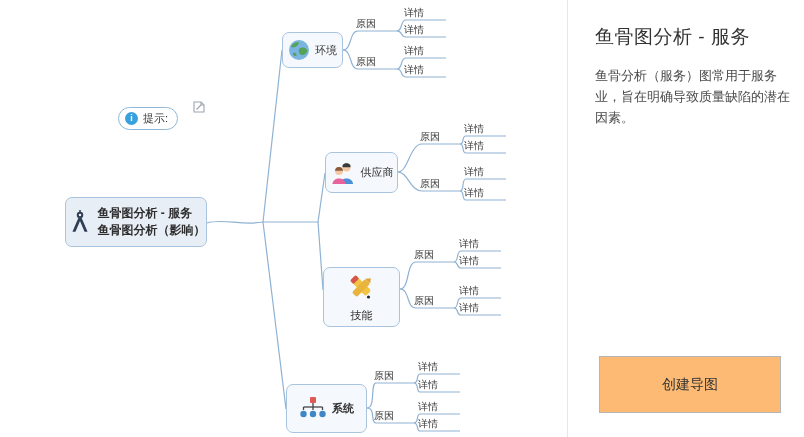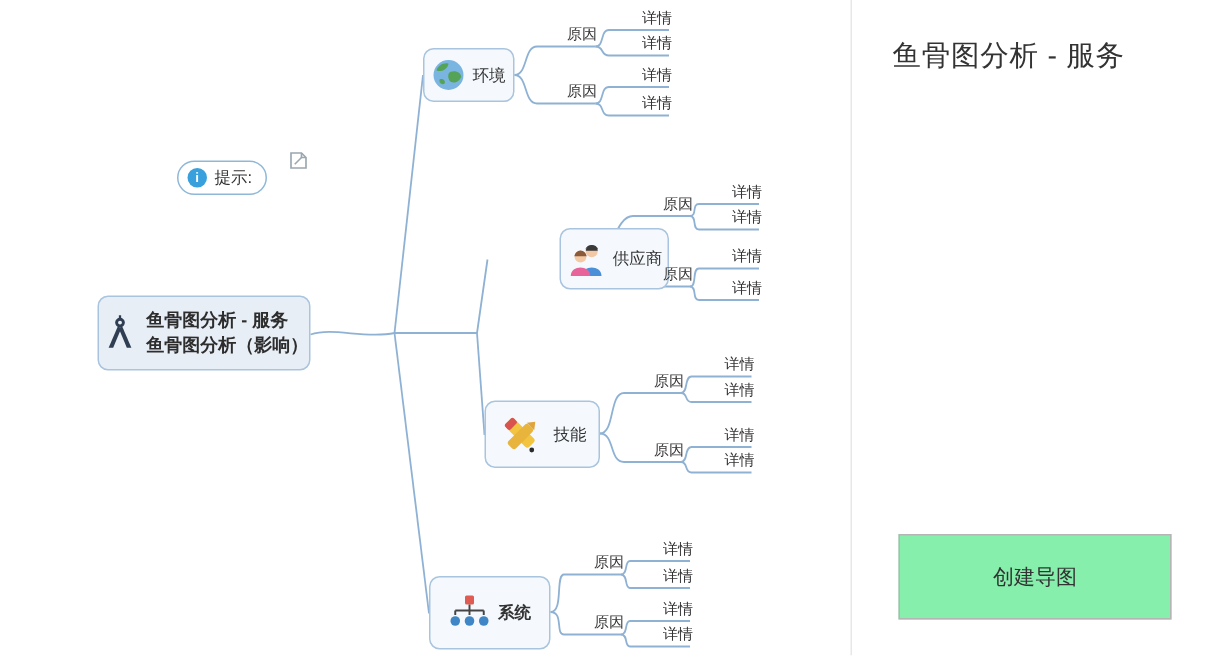--- a/index.html
+++ b/index.html
@@ -19,31 +19,31 @@
   .branch-label { font-size:11px; white-space:nowrap; }
 
   .tip-node { position:absolute; display:flex; align-items:center; gap:5px;
               background:#fff; border:1px solid #8fb8d8; border-radius:12px;
               padding:0 9px 0 6px; height:23px; font-size:11px; color:#333; }
   .info-badge { width:13px; height:13px; border-radius:50%; background:#38a1dd; color:#fff;
                 font-size:9px; font-weight:bold; display:flex; align-items:center;
                 justify-content:center; line-height:1; }
 
   .ulabel { position:absolute; height:14px; line-height:14px; font-size:10px; color:#333;
-            text-align:right; white-space:nowrap; }
+            text-align:left; white-space:nowrap; }
 
   .icon-box { display:flex; align-items:center; justify-content:center; }
 
   
   .side-panel { position:absolute; left:567px; top:0; width:237px; height:437px;
                 background:#fff; border-left:1px solid #e7e7e7; padding:24px 16px 0 27px; }
   .panel-title { font-size:19px; color:#333; font-weight:500; letter-spacing:0.5px; }
   .panel-desc { margin-top:15px; font-size:13px; line-height:1.62; color:#4a4a4a; width:198px; }
   .create-btn { position:absolute; left:31px; top:356px; width:182px; height:57px;
-                background:#86efac; border:1px solid #b5b5b5; color:#333; font-size:14px;
+                background:#fdba74; border:1px solid #b5b5b5; color:#333; font-size:14px;
                 font-family:inherit; cursor:pointer; }
 </style>
 </head>
 <body>
 
 <div class="stage">
 
   <div class="canvas">
 
     <svg class="wires" width="566" height="437" viewBox="0 0 566 437">
@@ -116,36 +116,36 @@
         <svg width="22" height="22" viewBox="0 0 22 22">
           <circle cx="11" cy="11" r="10" fill="#7ab4e0"></circle>
           <path d="M3 8 C4 4.5 8 2.5 11 3.5 C10.5 6.5 7 9.5 3 8 Z" fill="#55a357"></path>
           <path d="M12 9 C16 7.5 19 9.5 19.5 12 C18 16.5 13 17 11.5 14.5 C10.5 12.5 10.5 10 12 9 Z" fill="#55a357"></path>
           <path d="M5 14 C7 13 9 14.5 8.5 16.5 C7 18 4.5 16.5 5 14 Z" fill="#55a357"></path>
         </svg>
       </span>
       <span class="branch-label">环境</span>
     </div>
 
-    <div class="mm-node" style="left:325px; top:152px; width:73px; height:41px;margin-left:48px;">
+    <div class="mm-node" style="left:325px; top:152px; width:73px; height:41px;">
       <span class="icon-box">
         <svg width="26" height="24" viewBox="0 0 26 24">
           <circle cx="16.5" cy="6.5" r="4" fill="#f3c9a5"></circle>
           <path d="M12.5 6 C12.5 2.5 20.5 2.5 20.5 6 L20.5 4.5 C19 1.5 14 1.5 12.5 4.5 Z" fill="#3a3a3a"></path>
           <path d="M16.5 2.5 A4 4 0 0 1 20.5 6.2 L12.5 6.2 A4 4 0 0 1 16.5 2.5 Z" fill="#3a3a3a"></path>
           <path d="M10 23 C10 15.5 23 15.5 23 23 Z" fill="#4a90d9"></path>
           <circle cx="9" cy="10" r="4" fill="#f3c9a5"></circle>
           <path d="M9 6 A4 4 0 0 1 13 9.8 L5 9.8 A4 4 0 0 1 9 6 Z" fill="#8a5a3b"></path>
           <path d="M2.5 23 C2.5 15.5 15.5 15.5 15.5 23 Z" fill="#e8639a"></path>
         </svg>
       </span>
       <span class="branch-label">供应商</span>
     </div>
 
-    <div class="mm-node" style="left:323px; top:267px; width:77px; height:45px;">
+    <div class="mm-node" style="left:323px; top:267px; width:77px; height:60px;flex-direction:column;">
       <span class="icon-box">
         <svg width="32" height="32" viewBox="0 0 32 32">
           <g transform="rotate(45 16 16)">
             <rect x="3" y="12" width="22" height="8" rx="2" fill="#f2c440"></rect>
             <rect x="3" y="12" width="5" height="8" rx="1.5" fill="#d9534f"></rect>
           </g>
           <g transform="rotate(-45 16 16)">
             <rect x="5" y="12.5" width="19" height="7" rx="2" fill="#e8b43c"></rect>
             <path d="M24 12.5 L28.5 16 L24 19.5 Z" fill="#e0a43a"></path>
           </g>
@@ -198,16 +198,17 @@
     <div class="ulabel" style="left:374px; top:369px; width:42px;">原因</div>
     <div class="ulabel" style="left:418px; top:360px; width:44px;">详情</div>
     <div class="ulabel" style="left:418px; top:378px; width:44px;">详情</div>
     <div class="ulabel" style="left:374px; top:409px; width:42px;">原因</div>
     <div class="ulabel" style="left:418px; top:400px; width:44px;">详情</div>
     <div class="ulabel" style="left:418px; top:417px; width:44px;">详情</div>
   </div>
 
   <div class="side-panel">
     <div class="panel-title">鱼骨图分析 - 服务</div>
+    <div class="panel-desc">鱼骨分析（服务）图常用于服务业，旨在明确导致质量缺陷的潜在因素。</div>
     <button class="create-btn">创建导图</button>
   </div>
 
 </div>
 
 </body></html>

